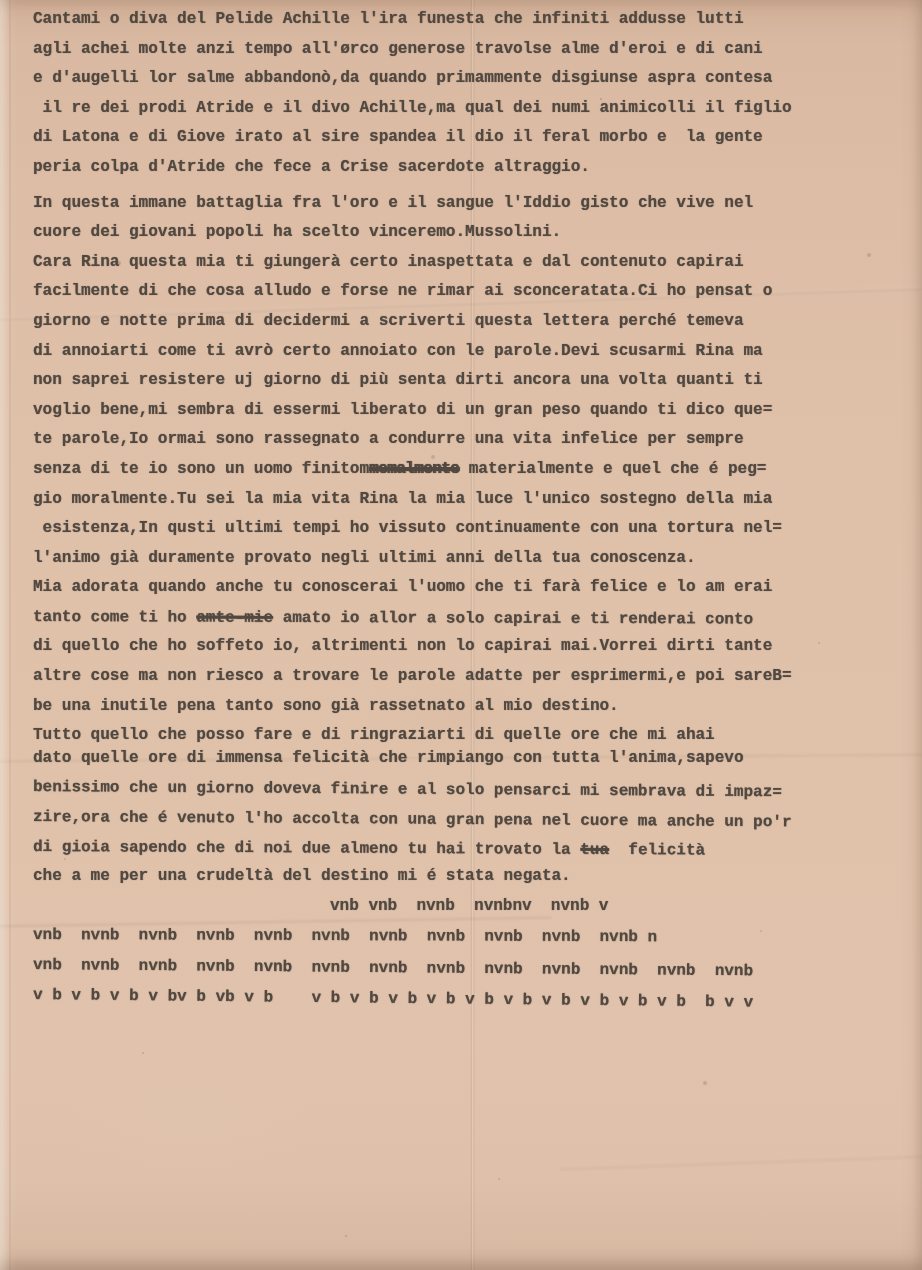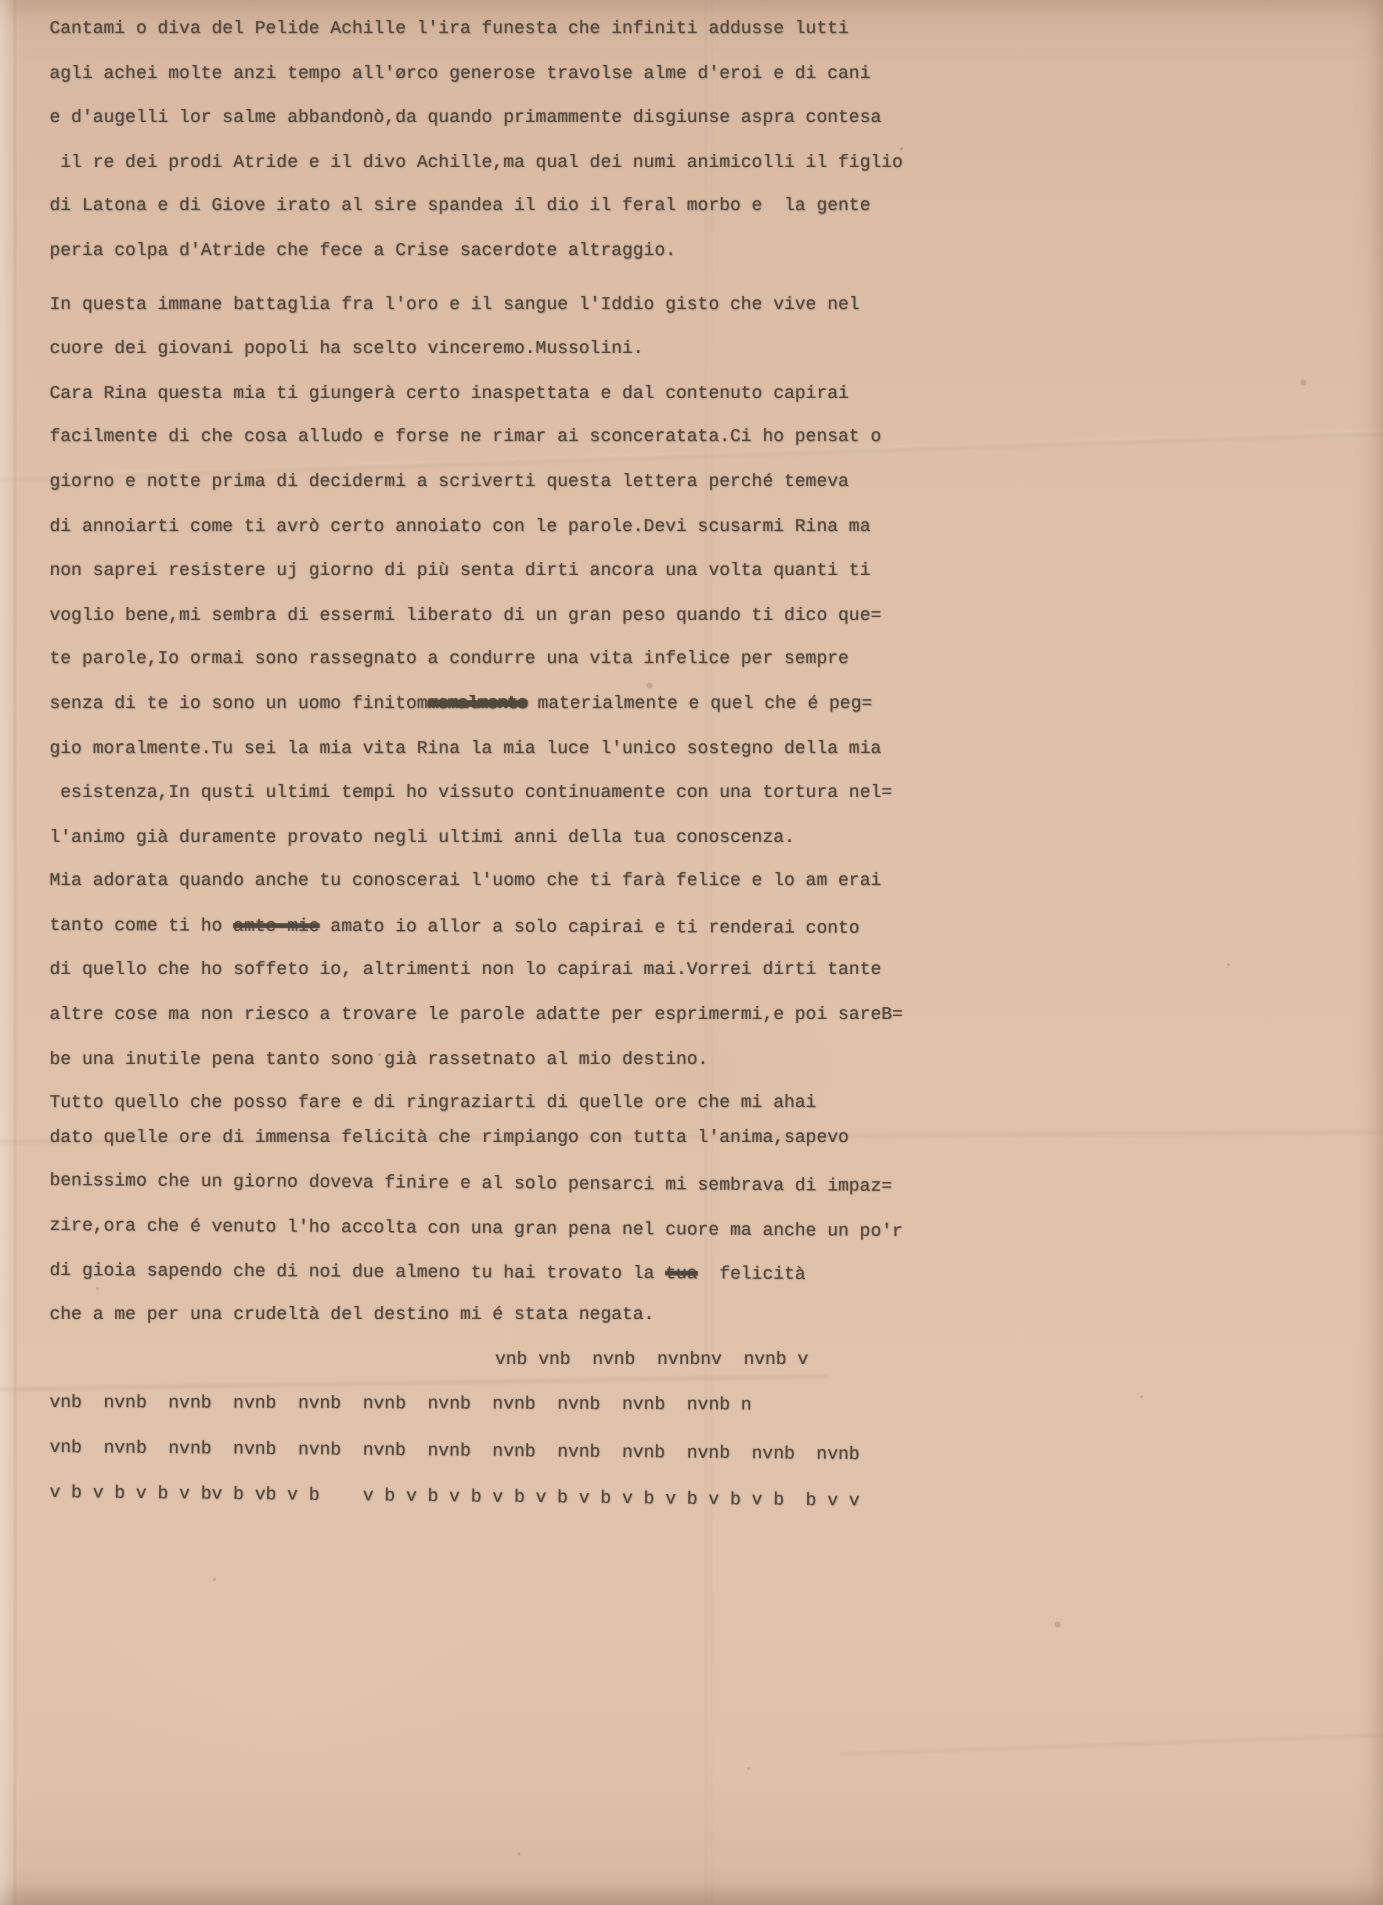--- a/index.html
+++ b/index.html
@@ -45,21 +45,21 @@
   .specks{position:absolute;left:0;top:0;width:2px;height:2px;border-radius:50%;
     background:rgba(90,60,40,0);
     box-shadow:118px 262px 0 1px rgba(90,60,40,.22),600px 98px 0 0 rgba(90,60,40,.25),
       868px 254px 0 1px rgba(90,60,40,.20),252px 702px 0 0 rgba(90,60,40,.25),
       704px 1082px 0 1px rgba(90,60,40,.20),498px 1178px 0 0 rgba(90,60,40,.22),
       142px 1052px 0 0 rgba(90,60,40,.22),432px 456px 0 1px rgba(90,60,40,.18),
       818px 642px 0 0 rgba(90,60,40,.22),64px 858px 0 0 rgba(90,60,40,.20),
       345px 1235px 0 0 rgba(90,60,40,.22),760px 930px 0 0 rgba(90,60,40,.18);}
   .letter-body{
     position:absolute;left:33px;top:5px;width:889px;
-    color:#514840;font-size:12px;line-height:29.6px;font-weight:400;
+    color:#514840;font-size:16px;line-height:29.6px;font-weight:700;
     white-space:pre;
     text-shadow:0 0 1px rgba(81,72,64,.55),.5px .4px .7px rgba(81,72,64,.28);
   }
   .line{height:29.6px;transform-origin:0 50%;}
   .mt-lg{margin-top:6px;}
   .mt-sm{margin-top:-7px;}
   .indent-c{padding-left:297px;}
   .r02{transform:rotate(.2deg);} .r03{transform:rotate(.3deg);}
   .r04{transform:rotate(.4deg);} .r05{transform:rotate(.5deg);}
   .r06{transform:rotate(.6deg);}

